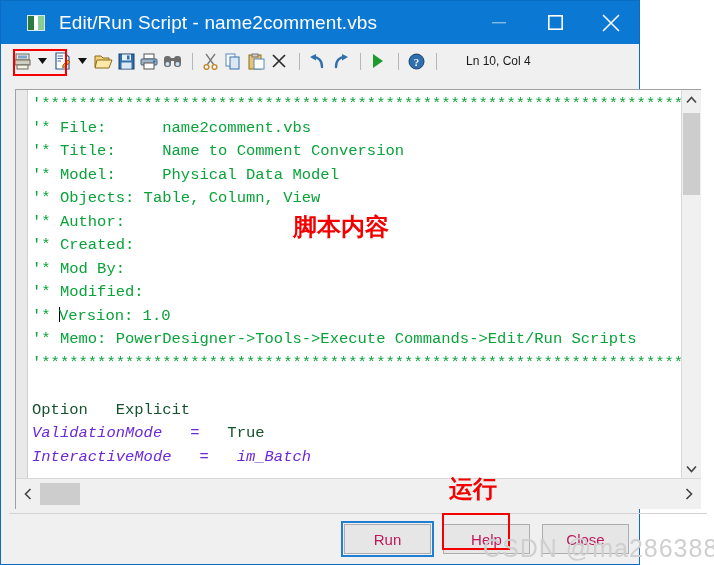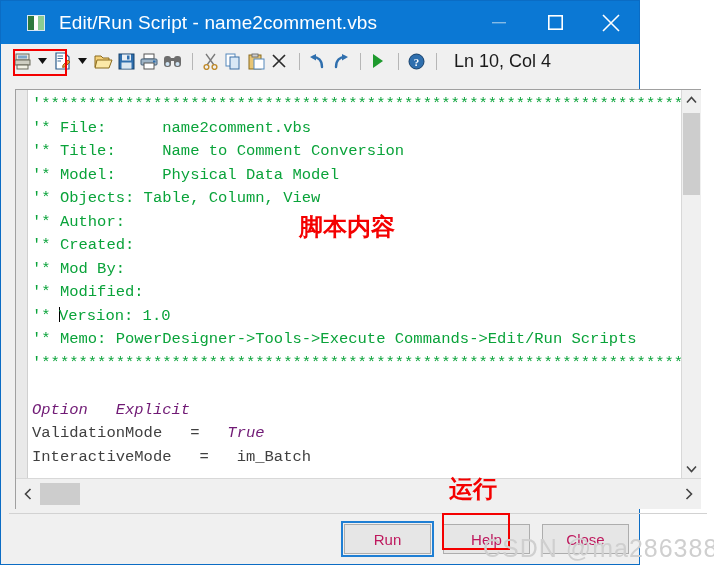--- a/index.html
+++ b/index.html
@@ -36,42 +36,42 @@
   .wbtn svg{display:block;}
   
   .toolbar{
     height:34px;background:#f0f0f0;display:flex;align-items:center;
     padding-left:12px;position:relative;border-bottom:1px solid #f0f0f0;
   }
   .tb-item{width:20px;height:20px;margin-right:3px;position:relative;display:flex;align-items:center;justify-content:center;}
   .tb-arrow{width:13px;height:20px;display:flex;align-items:center;justify-content:center;margin-right:4px;}
   .tb-sep{width:1px;height:17px;background:#b6b6b6;margin:0 7px;}
   .status-text{
-    margin-left:10px;font-size:18px;color:#1a1a1a;white-space:nowrap;
+    margin-left:22px;font-size:12px;color:#1a1a1a;white-space:nowrap;
     font-family:"Liberation Sans", sans-serif;
   }
   
   .editor-wrap{
     position:absolute;left:14px;top:88px;width:686px;height:420px;
     box-sizing:border-box;background:#ffffff;
     border:1px solid #a0a0a0;border-right:none;border-bottom:none;
     display:flex;flex-direction:column;
   }
   .editor-row{display:flex;flex:1;min-height:0;}
   .gutter{width:11px;background:#e9e9e9;border-right:1px solid #d0d0d0;flex:none;}
   .code{
     flex:1;overflow:hidden;position:relative;background:#ffffff;
     font-family:"Liberation Mono","DejaVu Sans Mono",monospace;
     font-size:15.5px;line-height:23.5px;white-space:pre;
     padding-top:3px;padding-left:4px;
   }
   .code .ln{height:23.5px;}
   .cm{color:#0aa33a;}
-  .kw{color:#701a75;font-style:italic;}
-  .id{color:#404040;}
+  .kw{color:#14532d;}
+  .id{color:#6d28d9;font-style:italic;}
   .cursor{display:inline-block;width:1px;height:15px;background:#000;
           vertical-align:-2px;margin:0 -1px;}
   
   .vscroll{
     width:19px;flex:none;background:#f0f0f0;border-left:1px solid #d8d8d8;
     display:flex;flex-direction:column;align-items:center;
   }
   .vbtn{width:19px;height:19px;display:flex;align-items:center;justify-content:center;flex:none;}
   .vtrack{flex:1;width:19px;position:relative;}
   .vthumb{position:absolute;top:4px;left:1px;width:17px;height:82px;background:#cdcdcd;}
@@ -307,19 +307,19 @@
 
   <div class="divider"></div>
   <div class="buttons">
     <div class="btn focus">Run</div>
     <div class="btn">Help</div>
     <div class="btn">Close</div>
   </div>
 
   <div class="anno-box" style="left:12px;top:48px;width:50px;height:23px;"></div>
 
-  <div class="anno" style="left:298px;top:210px;font-size:24px;">脚本内容</div>
+  <div class="anno" style="left:292px;top:210px;font-size:24px;">脚本内容</div>
 
   <div class="anno" style="left:448px;top:472px;font-size:24px;">运行</div>
   <div class="anno-box" style="left:441px;top:512px;width:64px;height:33px;"></div>
 
   <div class="watermark">CSDN @ma286388309</div>
 </div>
 
 </body></html>

